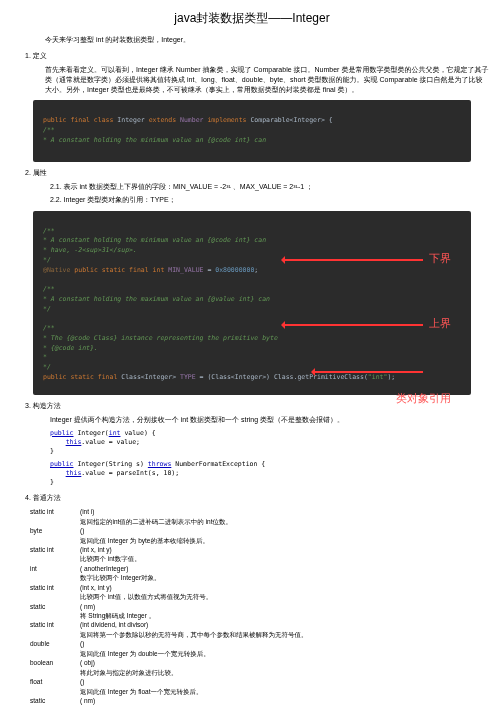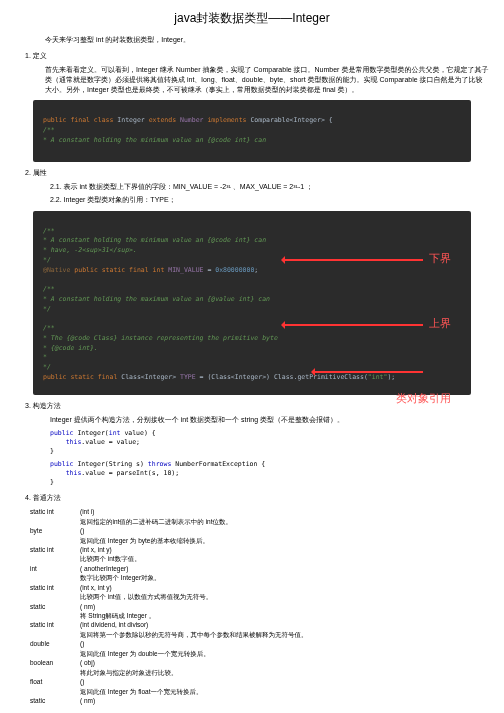--- a/index.html
+++ b/index.html
@@ -12,21 +12,21 @@
 .k-orange { color: #cc7832; }
 .k-green { color: #629755; font-style: italic; }
 .k-purple { color: #9876aa; }
 .k-blue { color: #6897bb; }
 .k-tag { color: #8a653b; }
 .arrow { position: absolute; height: 2px; background: #ff3333; }
 .arrow::after { content: ''; position: absolute; left: -6px; top: -3px; border: 4px solid transparent; border-right-color: #ff3333; }
 .label-red { position: absolute; color: #ff5555; font-size: 11px; }
 .subpara { margin: 3px 0 3px 35px; font-size: 7px; }
 .code-small { background: #fff; font-family: Consolas, monospace; font-size: 6.5px; margin: 4px 35px; line-height: 1.4; }
-.kw { color: #0000c0; }
+.kw { color: #0000c0; text-decoration: underline; }
 .table-area { margin: 5px 15px; }
 .row { display: flex; margin: 1px 0; font-size: 6.5px; line-height: 1.3; }
 .col1 { width: 50px; flex-shrink: 0; }
 .col2 { flex: 1; }
 </style>
 </head>
 <body>
 
 <h1>java封装数据类型——Integer</h1>
 <p class="intro">今天来学习整型 int 的封装数据类型，Integer。</p>

